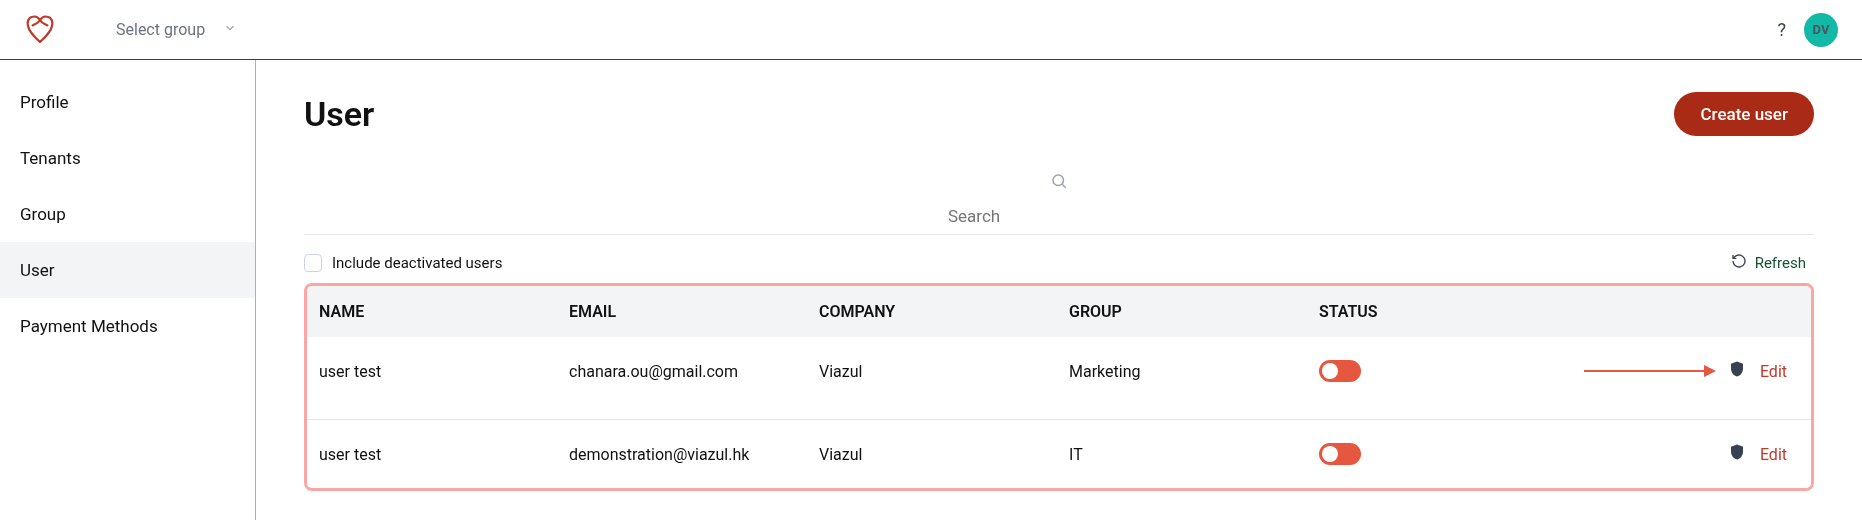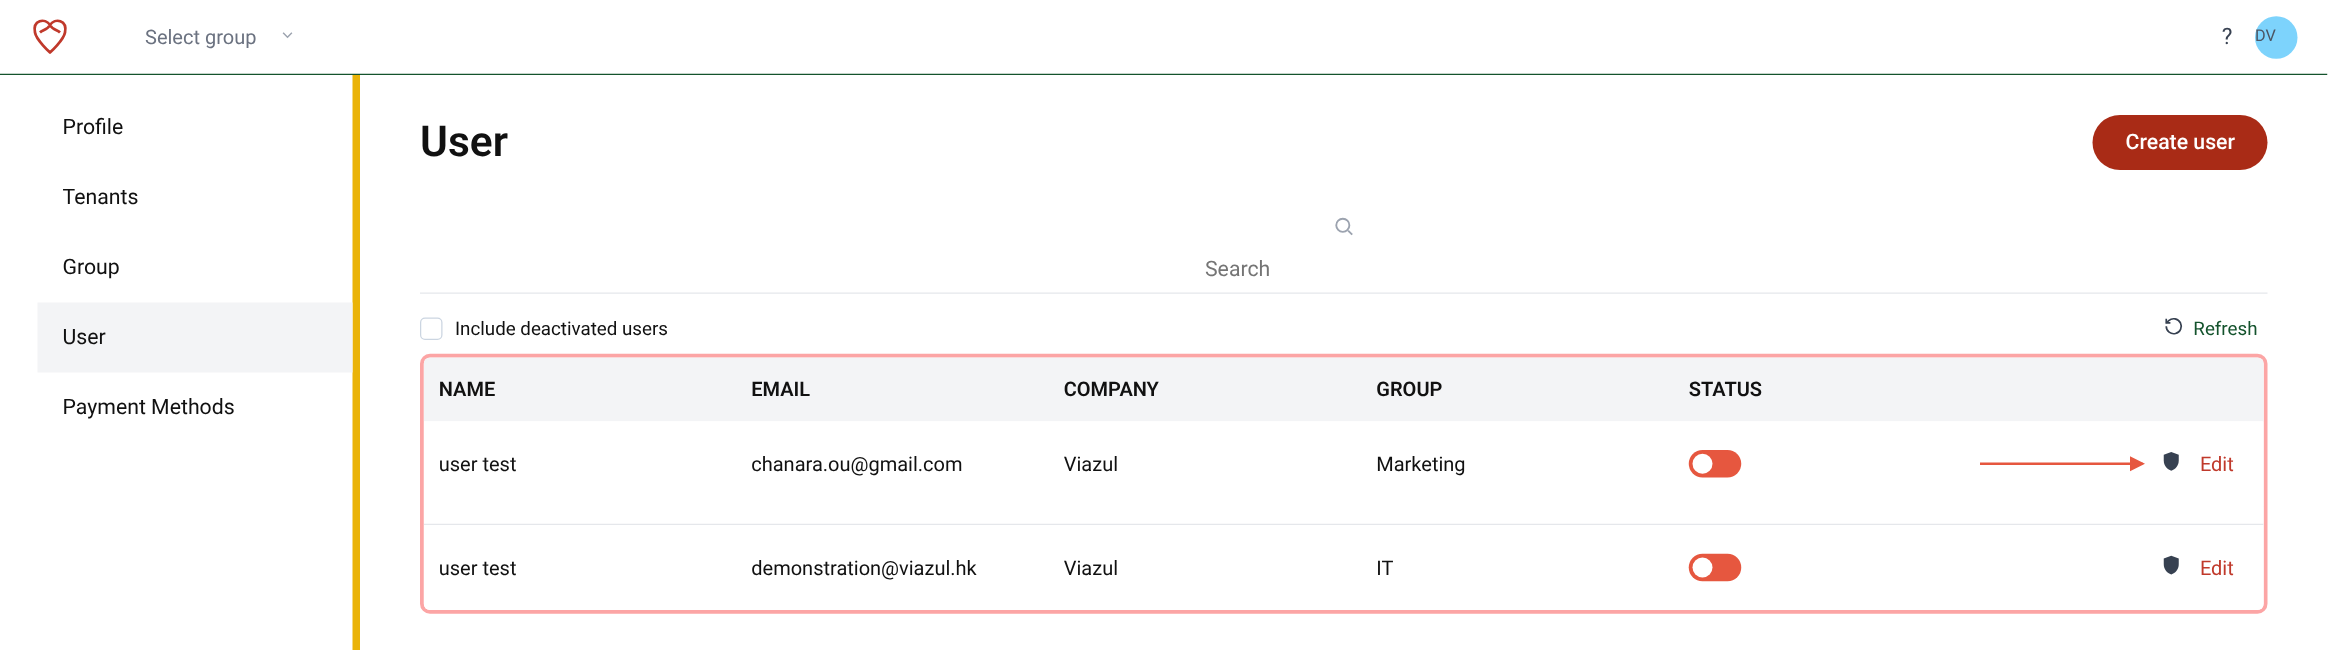--- a/index.html
+++ b/index.html
@@ -40,35 +40,34 @@
     .help-icon {
       font-size: 18px;
       color: #374151;
       margin-right: 18px;
       cursor: pointer;
     }
     .avatar {
       width: 34px;
       height: 34px;
       border-radius: 50%;
-      background: #7dd3fc;
+      background: #14b8a6;
       color: #4b5563;
       font-size: 13px;
-      font-weight: 400;
-      display: flex;
-      align-items: center;
-      justify-content: flex-start;
+      font-weight: 700;
+      display: flex;
+      align-items: center;
+      justify-content: center;
     }
     
     .layout { display: flex; height: calc(100% - 60px); }
     .sidebar {
-      width: 288px;
-      border-right: 6px solid #eab308;
+      width: 256px;
+      border-right: 1px solid #eab308;
       padding-top: 14px;
-      padding-left: 30px;
     }
     .sidebar-item {
       padding: 18px 20px;
       font-size: 17px;
       color: #111;
       cursor: pointer;
     }
     .sidebar-item.active {
       background: #f3f4f6;
     }

